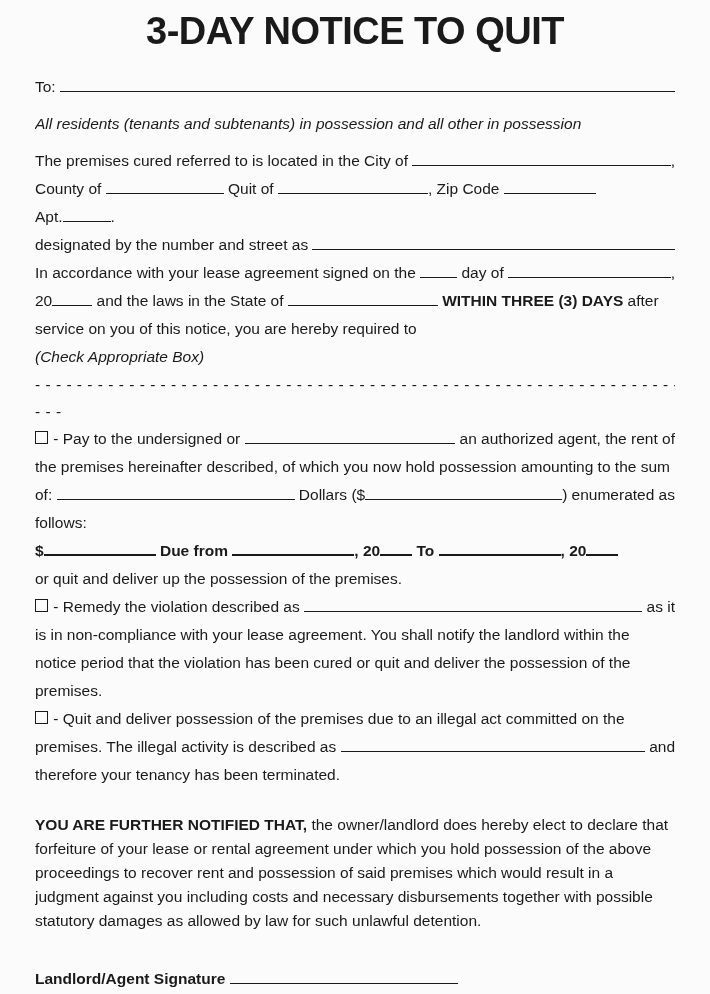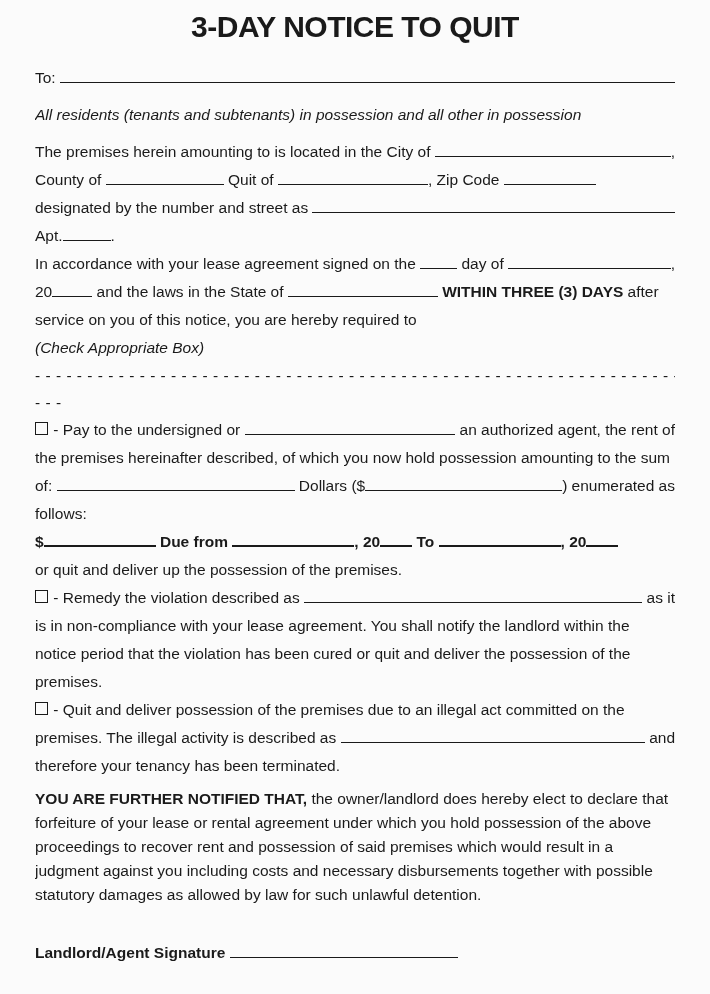--- a/index.html
+++ b/index.html
@@ -11,21 +11,21 @@
     font-size:15.5px;
     overflow:hidden;
   }
   .page{
     width:640px;
     margin:0 auto;
     padding-top:6px;
     overflow:hidden;
   }
   h1.doc-title{
-    font-size:30px;
+    font-size:38px;
     font-weight:700;
     letter-spacing:-0.5px;
     text-align:center;
     margin:4px 0 20px 0;
   }
   .line{
     display:flex;
     align-items:baseline;
     white-space:pre;
     line-height:28px;
@@ -46,35 +46,35 @@
   .blank.grow{flex:1 1 auto;}
   .blank.thick{border-bottom-width:2px;}
   .checkbox{
     display:inline-block;
     width:11px;height:11px;
     border:1.6px solid #1a1a1a;
     flex:0 0 auto;
     margin-right:1px;
   }
   .mt9{margin-top:9px;}
-  .mt22{margin-top:7px;}
+  .mt22{margin-top:24px;}
   .mt14{margin-top:32px;}
 </style>
 </head>
 <body>
 
 <div class="page">
   <h1 class="doc-title">3-DAY NOTICE TO QUIT</h1>
   <div>
       <div class="line"><span>To: </span><span class="blank grow"></span></div>
       <div class="line italic mt9"><span>All residents (tenants and subtenants) in possession and all other in possession</span></div>
-      <div class="line mt9"><span>The premises herein amounting to is located in the City of </span><span class="blank grow"></span><span>,</span></div>
+      <div class="line mt9"><span>The premises cured referred to is located in the City of </span><span class="blank grow"></span><span>,</span></div>
       <div class="line"><span>County of </span><span class="blank" style="width: 118px;"></span><span> Quit of </span><span class="blank" style="width: 150px;"></span><span>, Zip Code </span><span class="blank" style="width: 92px;"></span></div>
+      <div class="line"><span>Apt.</span><span class="blank" style="width: 48px;"></span><span>.</span></div>
       <div class="line"><span>designated by the number and street as </span><span class="blank grow"></span></div>
-      <div class="line"><span>Apt.</span><span class="blank" style="width: 48px;"></span><span>.</span></div>
       <div class="line"><span>In accordance with your lease agreement signed on the </span><span class="blank" style="width: 37px;"></span><span> day of </span><span class="blank grow"></span><span>,</span></div>
       <div class="line"><span>20</span><span class="blank" style="width: 40px;"></span><span> and the laws in the State of </span><span class="blank" style="width: 150px;"></span><span> </span><span class="bold">WITHIN THREE (3) DAYS</span><span> after</span></div>
       <div class="line"><span>service on you of this notice, you are hereby required to</span></div>
       <div class="line italic"><span>(Check Appropriate Box)</span></div>
       <div class="line dash"><span>- - - - - - - - - - - - - - - - - - - - - - - - - - - - - - - - - - - - - - - - - - - - - - - - - - - - - - - - - - - - - - - - - -</span></div>
       <div class="line dash"><span>- - -</span></div>
       <div class="line"><span class="checkbox"></span><span> - Pay to the undersigned or </span><span class="blank grow"></span><span> an authorized agent, the rent of</span></div>
       <div class="line"><span>the premises hereinafter described, of which you now hold possession amounting to the sum</span></div>
       <div class="line"><span>of: </span><span class="blank" style="width: 238px;"></span><span> Dollars ($</span><span class="blank grow"></span><span>) enumerated as</span></div>
       <div class="line"><span>follows:</span></div>

